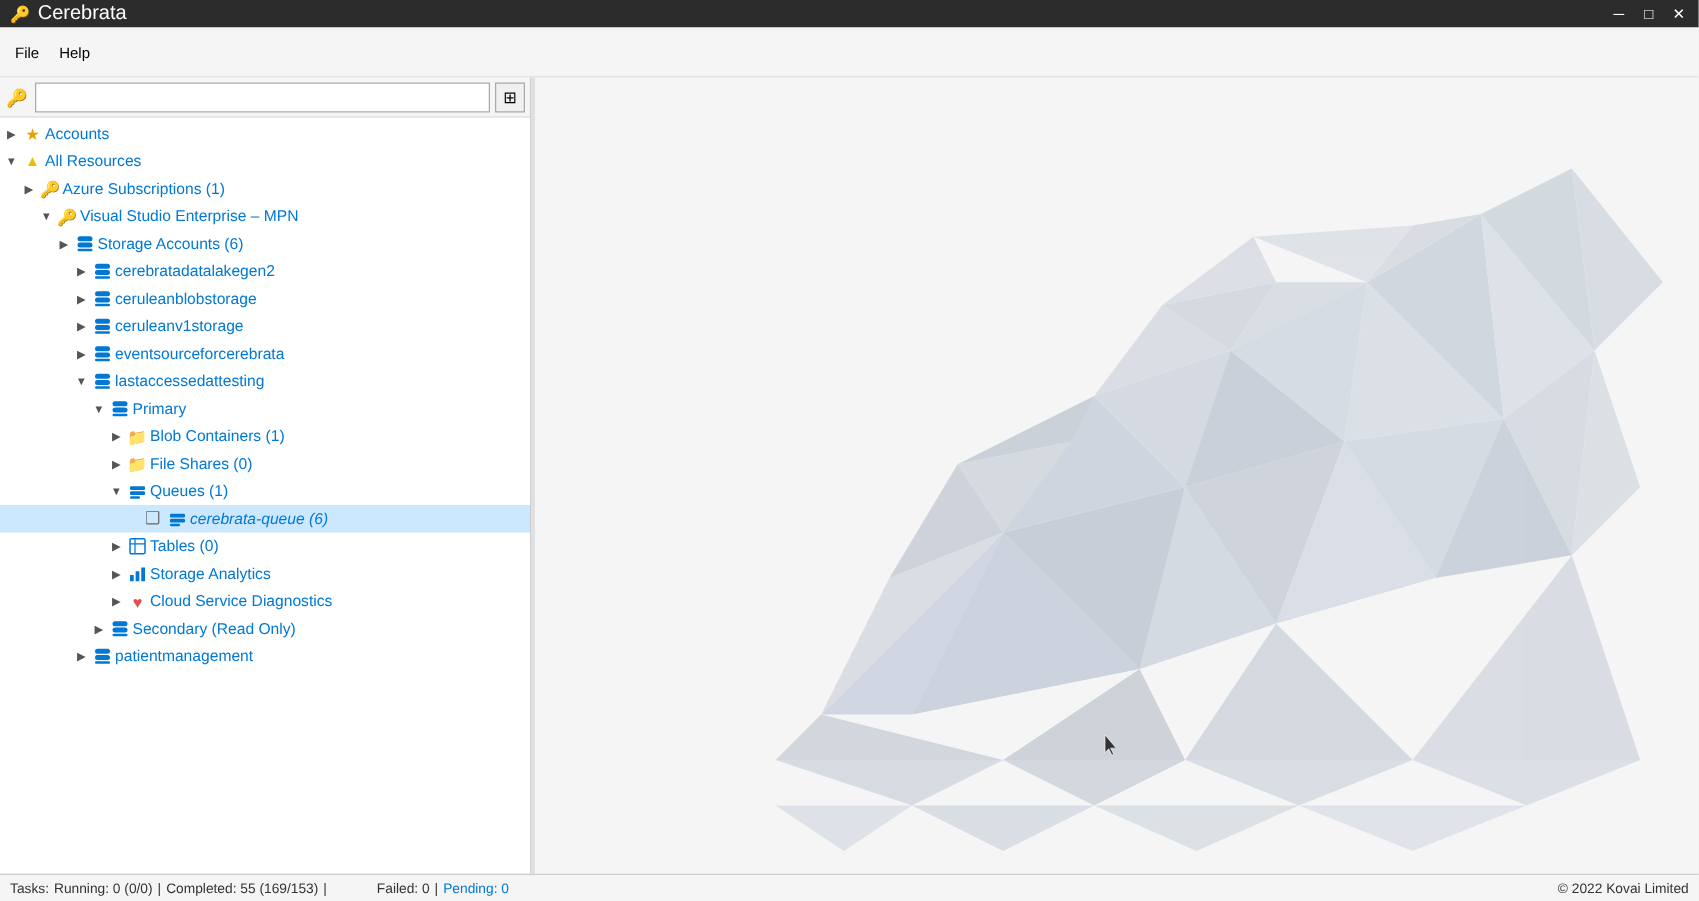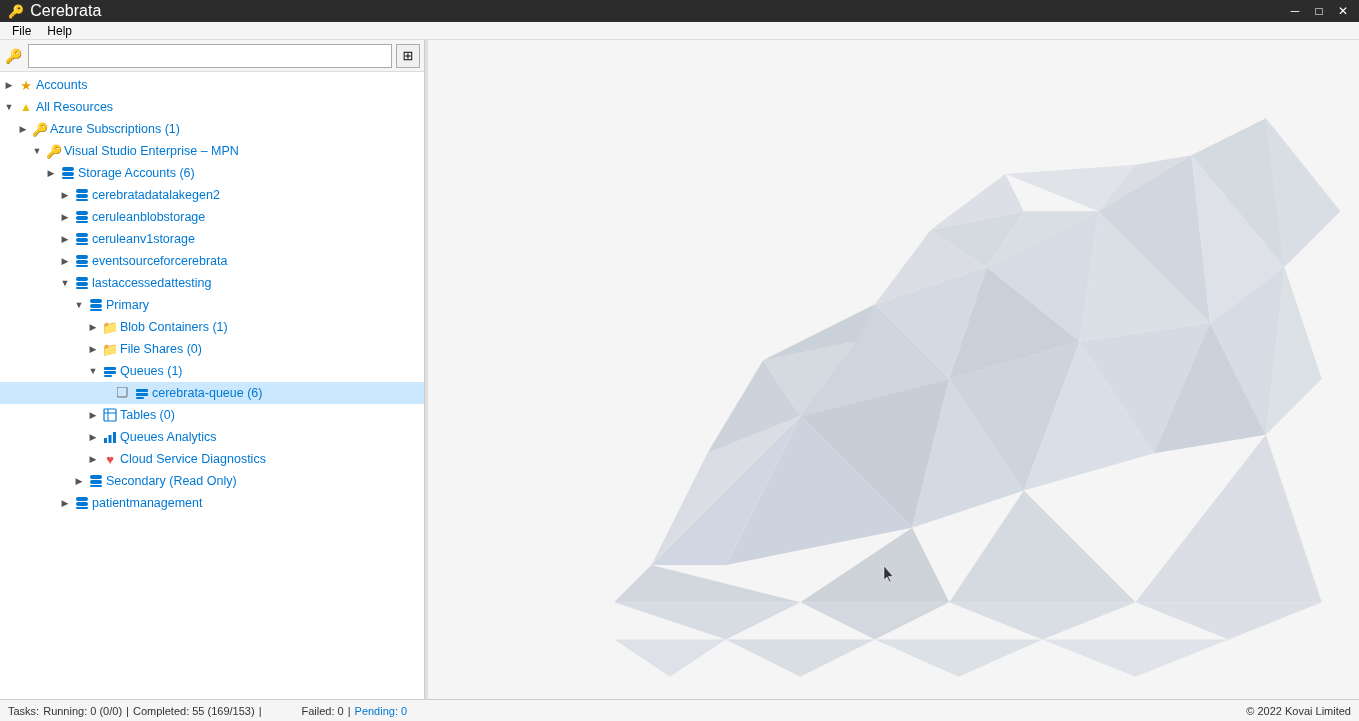--- a/index.html
+++ b/index.html
@@ -42,21 +42,21 @@
       color: #fff;
       font-size: 12px;
       cursor: pointer;
       width: 16px;
       text-align: center;
     }
 
     
     .menu-bar {
       background: #f5f5f5;
-      height: 18px;
+      height: 40px;
       display: flex;
       align-items: center;
       padding: 0 4px;
       border-bottom: 1px solid #ddd;
       flex-shrink: 0;
     }
     .menu-item {
       padding: 2px 8px;
       font-size: 12px;
       cursor: pointer;
@@ -133,21 +133,21 @@
     .tree-node {
       display: flex;
       align-items: center;
       height: 22px;
       padding: 0 2px;
       cursor: pointer;
       white-space: nowrap;
       color: #000;
       font-size: 12.5px;
     }
-    .tree-node.selected { background: #cce8ff; }
+    .tree-node.selected { background: #cce8ff; font-style: italic; }
 
     .tree-expand {
       width: 14px;
       height: 14px;
       display: flex;
       align-items: center;
       justify-content: center;
       font-size: 9px;
       color: #555;
       flex-shrink: 0;
@@ -440,21 +440,21 @@
 
       <div class="tree-node indent-6">
         <span class="tree-expand">▶</span>
         <span class="tree-icon">
           <svg width="14" height="14" viewBox="0 0 14 14" fill="none">
             <rect x="1" y="8" width="3" height="5" fill="#0078d4"></rect>
             <rect x="5.5" y="5" width="3" height="8" fill="#0078d4"></rect>
             <rect x="10" y="2" width="3" height="11" fill="#0078d4"></rect>
           </svg>
         </span>
-        <span class="tree-label">Queues Analytics</span>
+        <span class="tree-label">Storage Analytics</span>
       </div>
 
       <div class="tree-node indent-6">
         <span class="tree-expand">▶</span>
         <span class="tree-icon" style="color:#e05050; font-size:13px;">♥</span>
         <span class="tree-label">Cloud Service Diagnostics</span>
       </div>
 
       <div class="tree-node indent-5">
         <span class="tree-expand">▶</span>

